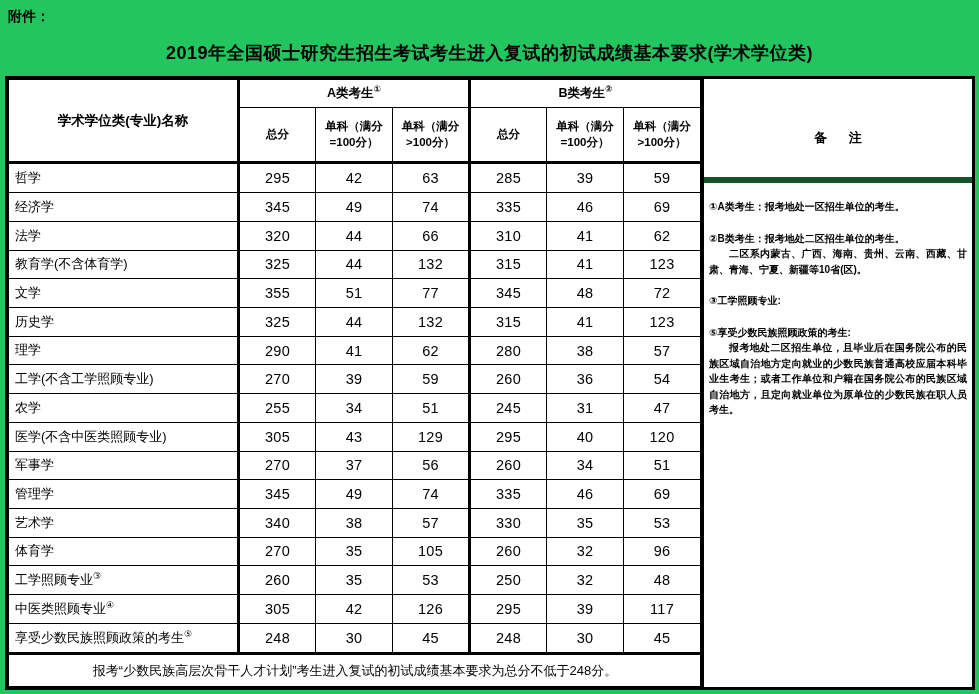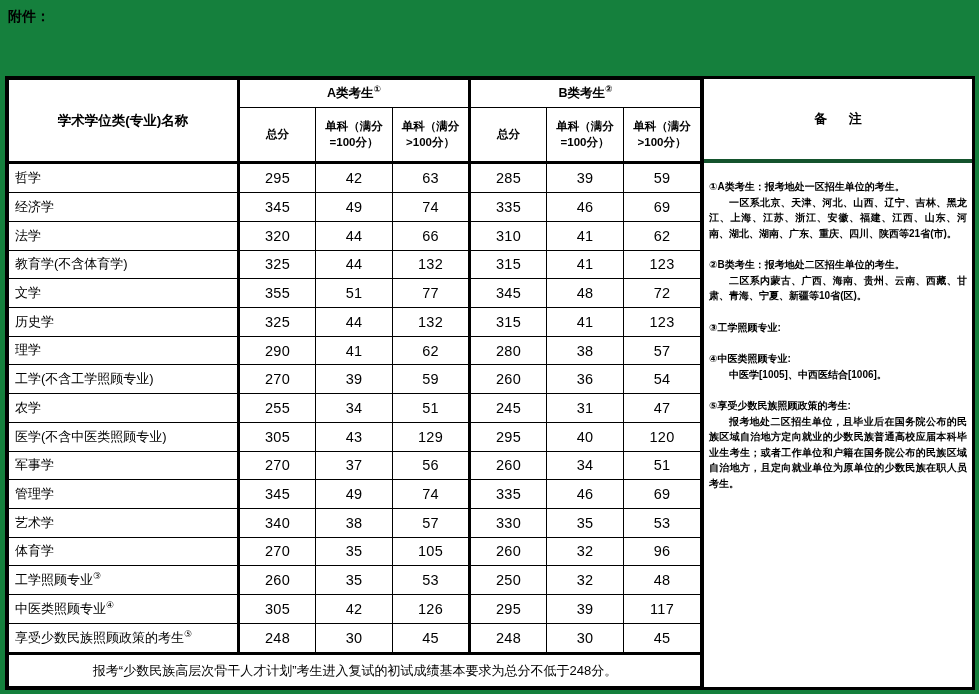--- a/index.html
+++ b/index.html
@@ -1,18 +1,18 @@
 <!DOCTYPE html>
 <html><head>
 <meta charset="utf-8">
 <style>
   * { margin:0; padding:0; box-sizing:border-box; }
   html,body { width:979px; height:694px; background:#ffffff; color:#000;
     font-family:"Liberation Sans","DejaVu Sans",sans-serif; }
-  .page { position:relative; width:979px; height:694px; background:#15803d; overflow:hidden;text-decoration:underline; }
+  .page { position:relative; width:979px; height:694px; background:#22c55e; overflow:hidden;text-decoration:underline; }
 
   .attachment { position:absolute; left:8px; top:8px; font-size:14px; font-weight:bold; }
   .doc-title { position:absolute; left:0; top:41px; width:100%; text-align:center;
     font-size:18px; font-weight:bold; letter-spacing:0.5px; }
 
   .table-wrap { position:absolute; left:5px; top:76px; width:970px; height:614px;
     border:3px solid #000; display:flex; background:#fff; }
 
   
   table.scores { border-collapse:collapse; table-layout:fixed; width:692px; }
@@ -34,35 +34,36 @@
   tbody td.num { font-size:14.5px; letter-spacing:0.3px; }
 
   
   .bl-thick { border-left:3px solid #000 !important; }
   table.scores thead { border-bottom:3px solid #000; }
   table.scores tfoot { border-top:3px solid #000; }
   tfoot td { text-align:center; padding:6px 4px 6px 5px; font-size:13px; height:33px; }
 
   
   .remarks { width:272px; border-left:3px solid #000; display:flex; flex-direction:column; }
-  .remarks-header { height:84px; border-bottom:4px solid #14532d; display:flex;
-    align-items:center; justify-content:center; font-weight:bold; font-size:13px; white-space:pre; }
+  .remarks-header { height:84px; border-bottom:6px solid #14532d; display:flex;
+    align-items:center; justify-content:center; font-weight:bold; font-size:13px; white-space:pre;margin-top:20px; }
   .remarks-body { flex:1; padding:16px 5px 4px 5px; font-size:10px; font-weight:bold;
     line-height:15.5px; text-align:justify; }
   .note { margin-bottom:16px; }
   .note-title { }
   .note-body { text-indent:2em; }
 </style>
 </head>
 <body>
 
 <div class="page">
 
   <div class="attachment">附件：</div>
 
+  <div class="doc-title">2019年全国硕士研究生招生考试考生进入复试的初试成绩基本要求(学术学位类)</div>
 
   <div class="table-wrap">
 
     <table class="scores">
       <colgroup>
         <col class="c-subject">
         <col class="c-num">
           <col class="c-num">
           <col class="c-num">
         <col class="c-num">
@@ -264,36 +265,31 @@
           <td colspan="7">报考“少数民族高层次骨干人才计划”考生进入复试的初试成绩基本要求为总分不低于248分。</td>
         </tr>
       </tfoot>
     </table>
 
     <div class="remarks">
       <div class="remarks-header">备      注</div>
       <div class="remarks-body">
   <div class="note">
     <div class="note-title">①A类考生：报考地处一区招生单位的考生。</div>
-    <div class="note-body">一区系北京、天津、河北、山西、辽宁、吉林、黑龙江、上海、江苏、浙江、安徽、福建、江西、山东、河南、湖北、湖南、广东、重庆、四川、陕西等21省(市)。</div>
   </div>
 
   <div class="note">
     <div class="note-title">②B类考生：报考地处二区招生单位的考生。</div>
     <div class="note-body">二区系内蒙古、广西、海南、贵州、云南、西藏、甘肃、青海、宁夏、新疆等10省(区)。</div>
   </div>
 
   <div class="note">
     <div class="note-title">③工学照顾专业:</div>
   </div>
 
-  <div class="note">
-    <div class="note-title">④中医类照顾专业:</div>
-    <div class="note-body">中医学[1005]、中西医结合[1006]。</div>
-  </div>
 
   <div class="note">
     <div class="note-title">⑤享受少数民族照顾政策的考生:</div>
     <div class="note-body">报考地处二区招生单位，且毕业后在国务院公布的民族区域自治地方定向就业的少数民族普通高校应届本科毕业生考生；或者工作单位和户籍在国务院公布的民族区域自治地方，且定向就业单位为原单位的少数民族在职人员考生。</div>
   </div>
 </div>
     </div>
 
   </div>
 </div>

